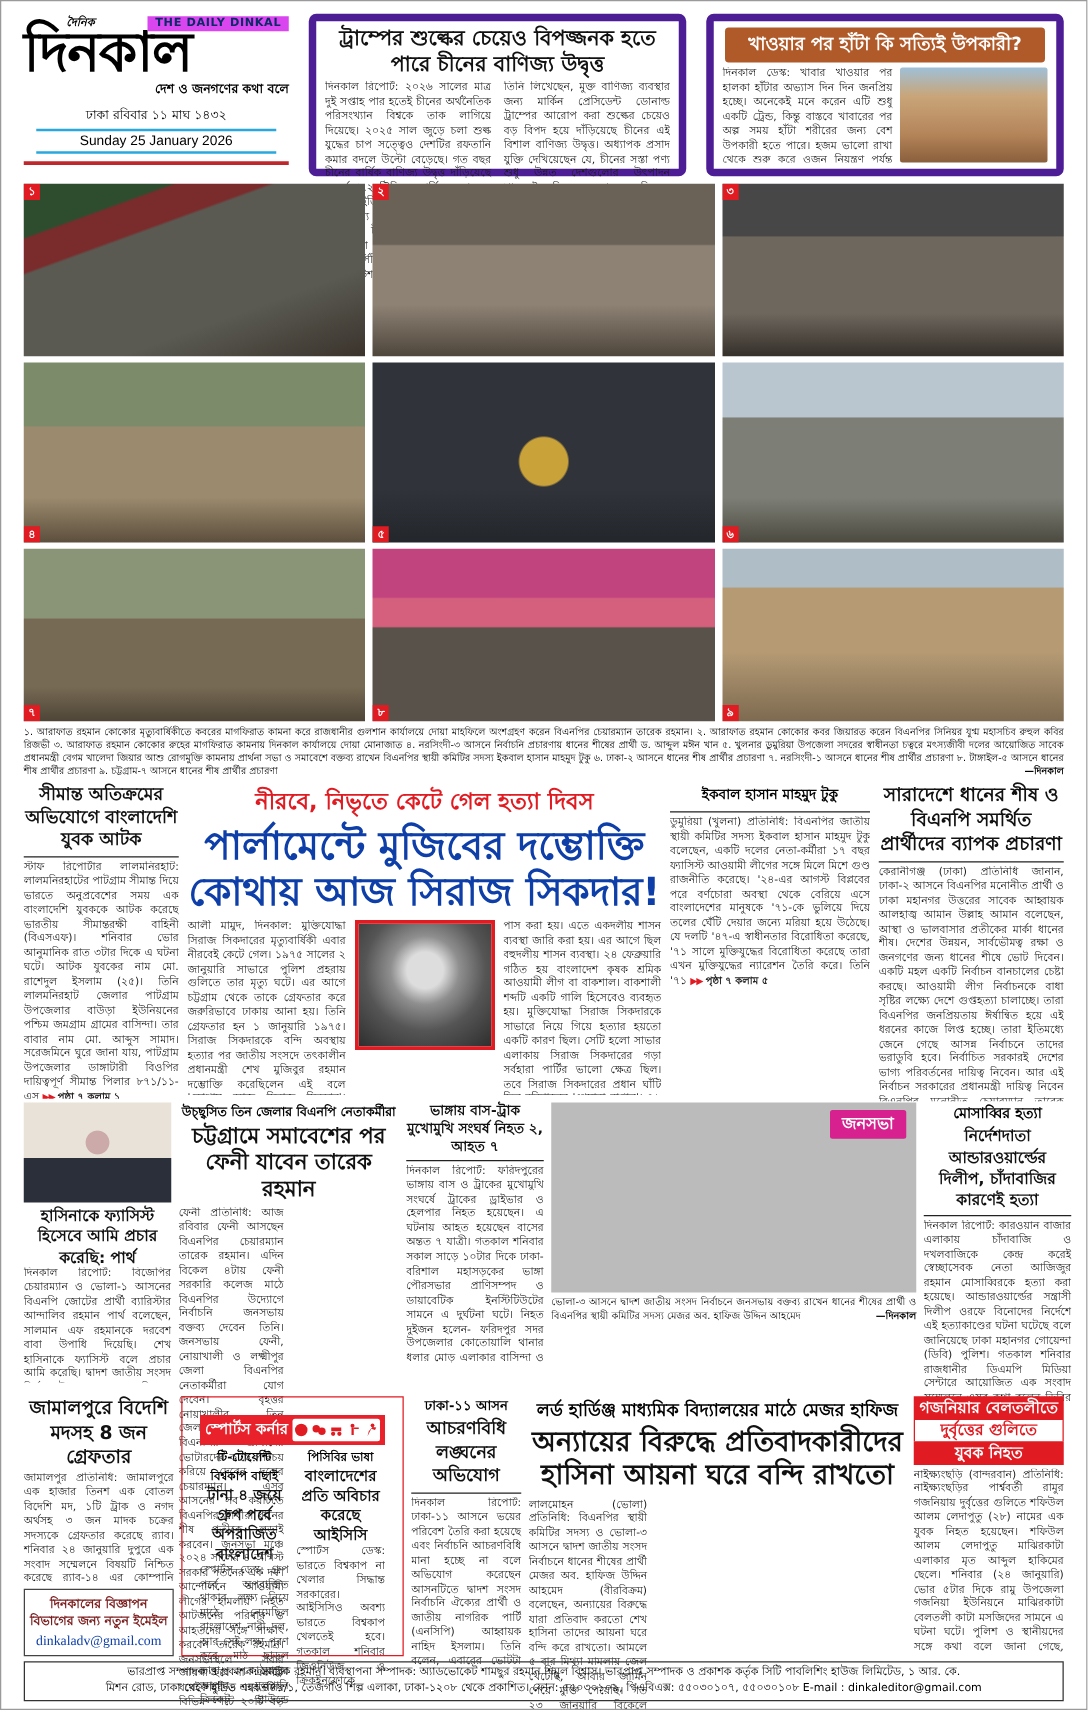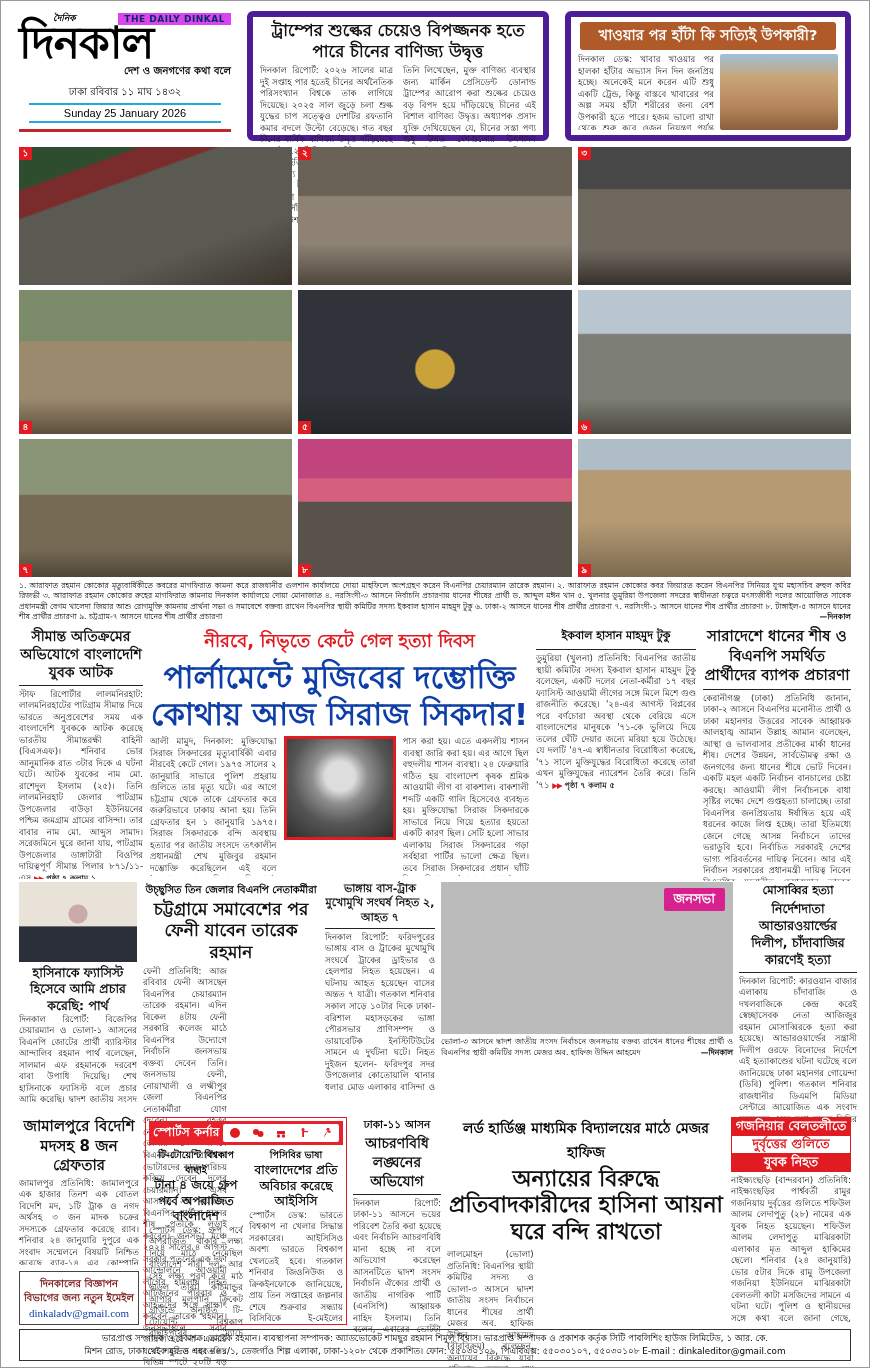--- a/index.html
+++ b/index.html
@@ -89,21 +89,21 @@
   .colM{width:118px;flex:none;}
   .colM .kicker{font-size:11.5px;}
   .colM .hl{font-size:12.5px;line-height:1.35;}
   
   .rowE{gap:6px;height:208px;margin-bottom:4px;}
   .colJ{width:120px;flex:none;display:flex;flex-direction:column;}
   .colJ .hl{font-size:15px;line-height:1.3;}
   .adbox{border:1.5px solid #444;margin-top:6px;padding:5px 4px;text-align:center;}
   .adbox .t{font-size:10px;font-weight:bold;color:#7a1d1d;line-height:1.4;}
   .adbox .e{font-size:11px;color:#0e3ea8;font-family:"Liberation Serif",serif;margin-top:2px;}
-  .sports{width:202px;flex:none;border:1px solid #e11b22;padding:3px;box-sizing:border-box;}
+  .sports{width:178px;flex:none;border:1px solid #e11b22;padding:14px;box-sizing:border-box;}
   .sports-banner{background:#e8212a;height:24px;display:flex;align-items:center;gap:4px;padding:0 4px;}
   .sports-banner .t{color:#fff;font-weight:bold;font-size:12px;white-space:nowrap;}
   .sports-icons{flex:1;background:#fff;height:18px;display:flex;align-items:center;
                 justify-content:space-around;border-radius:2px;}
   .sicon{width:12px;height:12px;fill:#e11b22;}
   .sports-cols{display:flex;gap:6px;margin-top:3px;}
   .sports-cols>div{flex:1;min-width:0;}
   .sports .kicker{font-size:9.5px;}
   .sports .hl{font-size:12px;line-height:1.3;}
   .colD11{width:88px;flex:none;}

